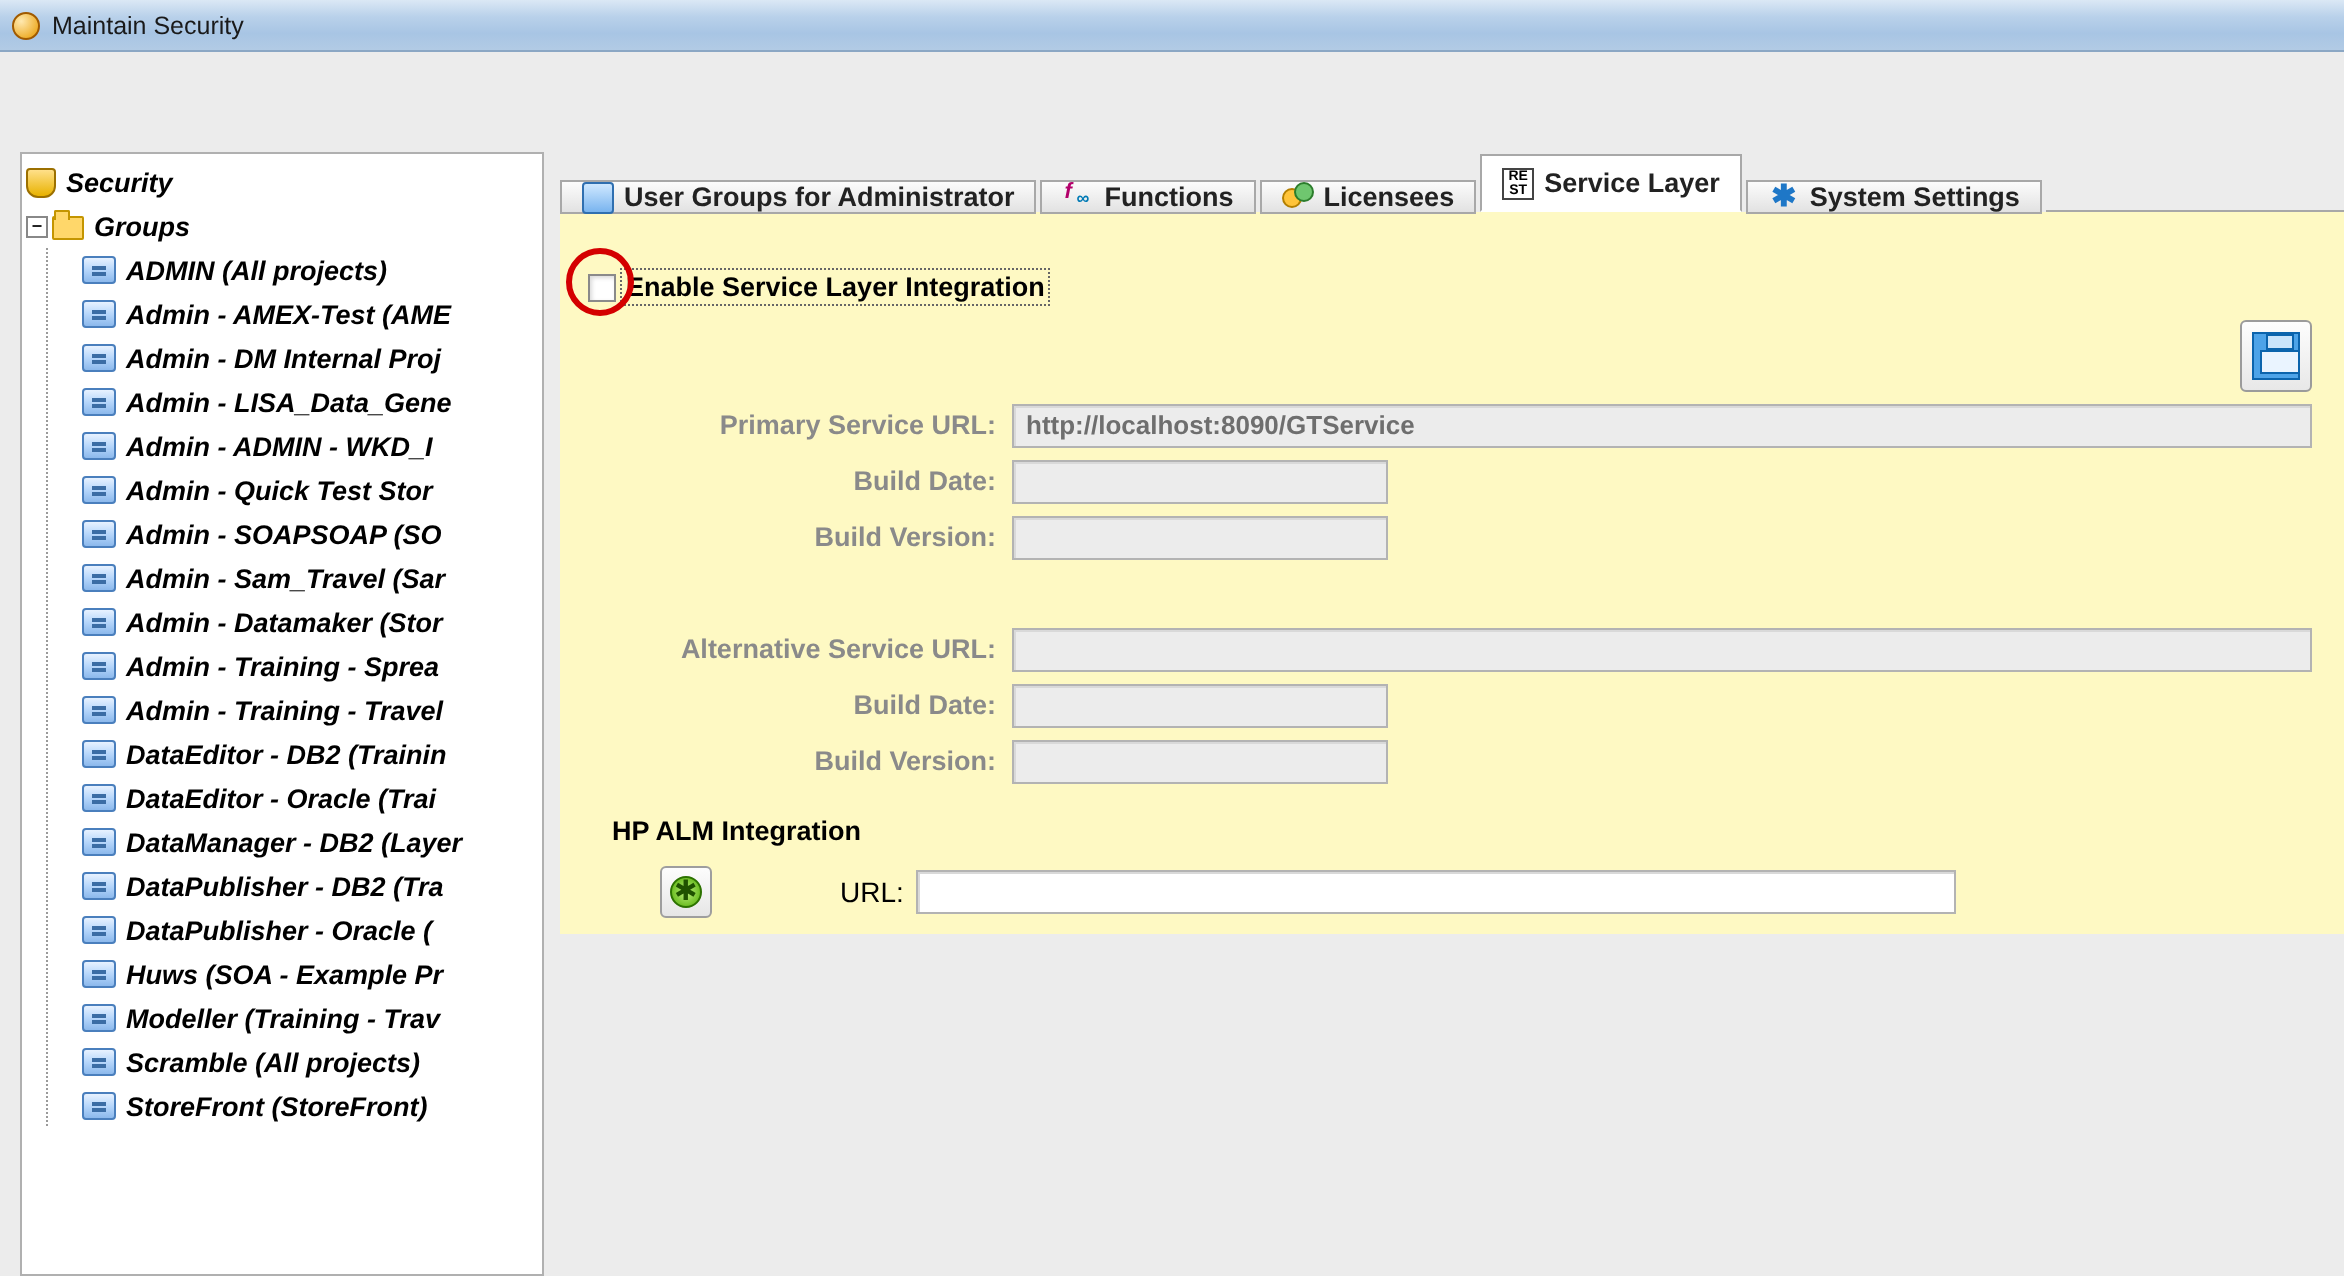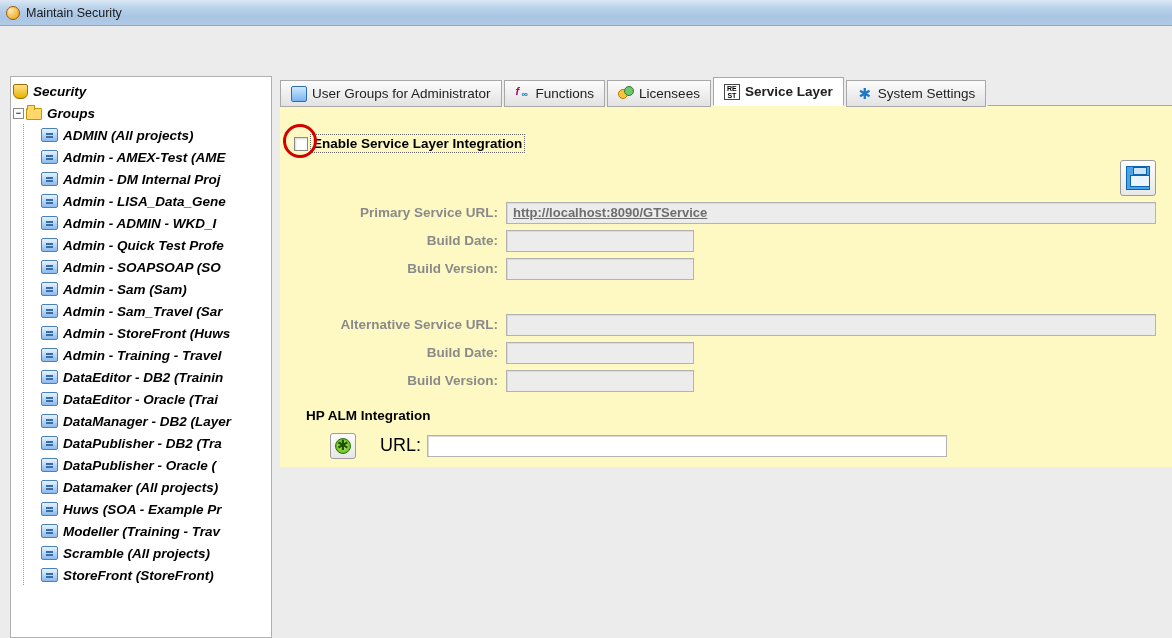--- a/index.html
+++ b/index.html
@@ -71,24 +71,24 @@
 
   
   .right-area {
     position: absolute; top: 50px; left: 280px; right: 0; bottom: 0;
     background: #ececec;
   }
 
   
   .tabstrip { display:flex; align-items:flex-end; height:30px; }
   .tab {
-    display:flex; align-items:center; height:27px; padding: 0 10px;
+    display:flex; align-items:center; height:17px; padding: 0 10px;
     background: linear-gradient(to bottom, #fcfcfc, #e2e2e2);
     border:1px solid #a8a8a8; border-bottom:1px solid #a8a8a8;
-    margin-right:2px; font-size:13.5px; color:#222; position:relative; top:1px;
+    margin-right:2px; font-size:13.5px; color:#222; position:relative; top:1px;font-weight:bold;
   }
   .tab.active {
     background:#fff; font-weight:bold; border-bottom:1px solid #fff; height:29px; top:0;
   }
   .tab .ticon{ width:16px; height:16px; margin-right:5px; display:inline-flex; align-items:center; justify-content:center;}
   .tabline { border-bottom:1px solid #a8a8a8; flex:1; height:28px;}
 
   .ic-usergroup{ background:linear-gradient(#cfe8ff,#79b4ef); border:1px solid #2f6fb0; border-radius:2px;}
   .ic-func{ position:relative; }
   .ic-func::before{ content:"f"; font-style:italic; font-weight:bold; color:#b3006b; font-size:11px; position:absolute; left:1px; top:-1px;}
@@ -124,37 +124,37 @@
   .floppy::before{ content:""; position:absolute; top:0; left:6px; width:12px; height:6px; background:#c9e4fb; border:1px solid #0b64ad;}
   .floppy::after{ content:""; position:absolute; bottom:2px; left:3px; width:18px; height:10px; background:#eaf4ff; border:1px solid #0b64ad;}
 
   .form-zone{ margin: 4px 8px 0 8px;}
   .form-row{ display:flex; align-items:center; margin:6px 0;}
   .form-row .flabel{ width:210px; text-align:right; padding-right:8px; color:#8a8a8a; font-weight:bold; font-size:13.5px;}
   .txt{
     height:22px; background:#ececec; border:1px solid #b3b3b3;
     box-shadow: inset 1px 1px 0 #d9d9d9; padding:2px 6px; font-size:13px; font-weight:bold; color:#6e6e6e;
   }
-  .txt.wide{ flex:1;text-decoration:underline; }
+  .txt.wide{ flex:1; }
   .txt.mid{ width:188px; }
   .txt.white{ background:#fff; color:#000; font-weight:normal;}
 
   .section-head{ font-weight:bold; font-size:13.5px; margin: 16px 0 10px 10px;}
 
   .alm-row{ display:flex; align-items:center; margin-left: 34px;}
   .gear-btn{
     width:26px; height:26px; background:linear-gradient(#fdfdfd,#e6e6e6); border:1px solid #9e9e9e;
     border-radius:3px; display:flex; align-items:center; justify-content:center; margin-right:24px;
   }
   .gear{
     width:16px; height:16px; border-radius:50%; background:radial-gradient(circle,#bdf07e,#4eaa00);
     border:1px solid #2c7200; position:relative;
   }
   .gear::after{ content:"✱"; color:#1f5200; font-size:14px; position:absolute; left:1px; top:-2px;}
-  .alm-label{ font-size:18px; margin-right:6px;}
+  .alm-label{ font-size:14px; margin-right:6px;margin-left:40px;}
   .alm-url{ width:520px; }
 
 </style>
 </head>
 <body>
 
 <div class="titlebar">
   <span class="app-icon"></span>
   <span class="title-text">Maintain Security</span>
 </div>
@@ -206,49 +206,49 @@
             <span class="dotted-v"></span>
             <span class="sp" style="width:14px"></span>
             <span class="group-icon"></span>
             <span class="label">Admin - ADMIN - WKD_I</span>
           </div>
           <div class="tree-row">
             <span class="sp" style="width:6px"></span>
             <span class="dotted-v"></span>
             <span class="sp" style="width:14px"></span>
             <span class="group-icon"></span>
-            <span class="label">Admin - Quick Test Profe</span>
+            <span class="label">Admin - Quick Test Stor</span>
           </div>
           <div class="tree-row">
             <span class="sp" style="width:6px"></span>
             <span class="dotted-v"></span>
             <span class="sp" style="width:14px"></span>
             <span class="group-icon"></span>
             <span class="label">Admin - SOAPSOAP (SO</span>
           </div>
           <div class="tree-row">
             <span class="sp" style="width:6px"></span>
             <span class="dotted-v"></span>
             <span class="sp" style="width:14px"></span>
             <span class="group-icon"></span>
-            <span class="label">Admin - Sam (Sam)</span>
-          </div>
-          <div class="tree-row">
-            <span class="sp" style="width:6px"></span>
-            <span class="dotted-v"></span>
-            <span class="sp" style="width:14px"></span>
-            <span class="group-icon"></span>
             <span class="label">Admin - Sam_Travel (Sar</span>
           </div>
           <div class="tree-row">
             <span class="sp" style="width:6px"></span>
             <span class="dotted-v"></span>
             <span class="sp" style="width:14px"></span>
             <span class="group-icon"></span>
-            <span class="label">Admin - StoreFront (Huws</span>
+            <span class="label">Admin - Datamaker (Stor</span>
+          </div>
+          <div class="tree-row">
+            <span class="sp" style="width:6px"></span>
+            <span class="dotted-v"></span>
+            <span class="sp" style="width:14px"></span>
+            <span class="group-icon"></span>
+            <span class="label">Admin - Training - Sprea</span>
           </div>
           <div class="tree-row">
             <span class="sp" style="width:6px"></span>
             <span class="dotted-v"></span>
             <span class="sp" style="width:14px"></span>
             <span class="group-icon"></span>
             <span class="label">Admin - Training - Travel</span>
           </div>
           <div class="tree-row">
             <span class="sp" style="width:6px"></span>
@@ -277,27 +277,20 @@
             <span class="sp" style="width:14px"></span>
             <span class="group-icon"></span>
             <span class="label">DataPublisher - DB2 (Tra</span>
           </div>
           <div class="tree-row">
             <span class="sp" style="width:6px"></span>
             <span class="dotted-v"></span>
             <span class="sp" style="width:14px"></span>
             <span class="group-icon"></span>
             <span class="label">DataPublisher - Oracle (</span>
-          </div>
-          <div class="tree-row">
-            <span class="sp" style="width:6px"></span>
-            <span class="dotted-v"></span>
-            <span class="sp" style="width:14px"></span>
-            <span class="group-icon"></span>
-            <span class="label">Datamaker (All projects)</span>
           </div>
           <div class="tree-row">
             <span class="sp" style="width:6px"></span>
             <span class="dotted-v"></span>
             <span class="sp" style="width:14px"></span>
             <span class="group-icon"></span>
             <span class="label">Huws (SOA - Example Pr</span>
           </div>
           <div class="tree-row">
             <span class="sp" style="width:6px"></span>

